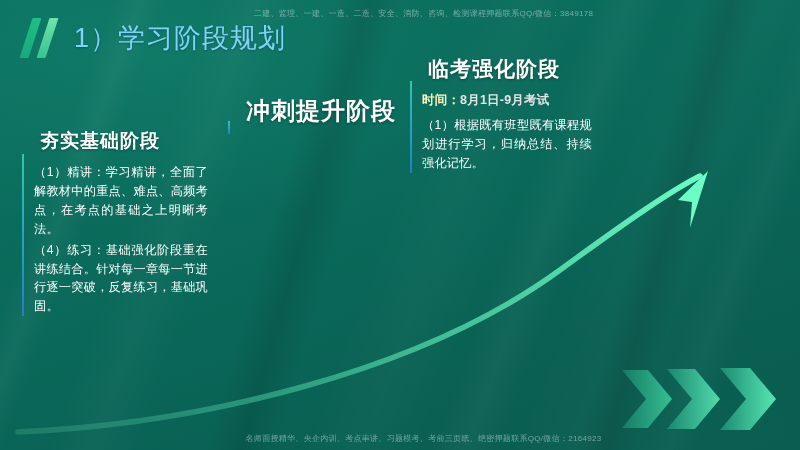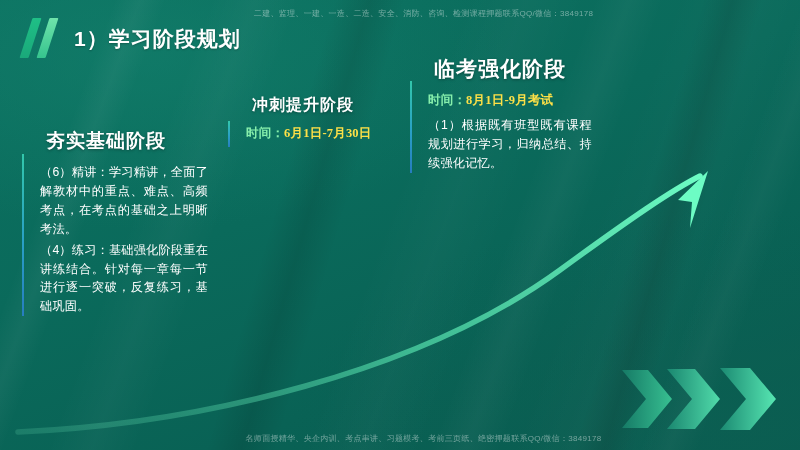--- a/index.html
+++ b/index.html
@@ -39,21 +39,21 @@
   .d1 { left:33%; width:70px; }
   .d2 { left:79%; width:60px; }
 
   
   .header { position:absolute; top:18px; left:22px; z-index:6; display:flex; align-items:center; }
   .slashes { position:relative; width:46px; height:40px; margin-right:6px; }
   .slash { position:absolute; top:0; width:9px; height:40px; transform:skewX(-18deg); border-radius:1px; }
   .slash-a { left:4px;  background:linear-gradient(to bottom,#1fbf86,#1aa97a); }
   .slash-b { left:21px; background:linear-gradient(to bottom,#6fe3ab,#36c48e); }
   .header-title {
-    font-size:21px; font-weight:bold; color:#ffffff;
+    font-size:27px; font-weight:normal; color:#7dd3fc;
     letter-spacing:1px; line-height:1;
     text-shadow:0 1px 2px rgba(0,0,0,.25);
   }
 
   
   .wm {
     position:absolute; left:0; right:0; text-align:center;
     font-size:8px; color:rgba(255,255,255,.42);
     letter-spacing:.3px; z-index:7; white-space:nowrap;margin-left:47px;
   }
@@ -63,44 +63,44 @@
   
   .deco { position:absolute; inset:0; z-index:1; }
 
   
   .card { position:absolute; z-index:5; }
   .card .rule {
     position:absolute; left:0; top:26px; bottom:2px; width:2px;
     background:linear-gradient(to bottom,#39d6b8 0%,#2fa8d8 55%,#2b7fd0 100%);
     opacity:.85;
   }
-  .card-inner { padding-left:18px; }
+  .card-inner { padding-left:12px; }
   .card-title {
     font-size:19px; font-weight:bold; color:#ffffff;
     letter-spacing:1px; margin-bottom:9px;
     text-shadow:0 1px 3px rgba(0,0,0,.35);
     padding-left:6px;
   }
   .card-time {
     font-size:12.5px; font-weight:bold; margin-bottom:7px; letter-spacing:.2px;
   }
-  .card-time .tlabel { color:#86efac; }
-  .card-time .tvalue { color:#fde047;font-family:Liberation Serif, serif; }
+  .card-time .tlabel { color:#fef9c3; }
+  .card-time .tvalue { color:#e5e5e5; }
   .card-body p {
     font-size:12.2px; line-height:1.55; color:#ffffff;
     text-align:justify; text-justify:inter-ideograph;
     margin-bottom:2px; letter-spacing:.2px;
   }
 
   
   #card-1 { left:22px;  top:128px; width:186px; }
   #card-2 { left:228px; top:95px;  width:178px; }
   #card-3 { left:410px; top:55px;  width:182px; }
   #card-3 .card-title { font-size:21px; }
-  #card-2 .card-title { font-size:16px; }
+  #card-2 .card-title { font-size:24px; }
 </style>
 </head>
 <body>
 
 <div class="bg">
   <div class="bg-base"></div>
   <div class="streak s1"></div>
   <div class="streak s2"></div>
   <div class="dark-streak d1"></div>
   <div class="streak s3"></div>
@@ -148,44 +148,41 @@
     <div class="slash slash-b"></div>
   </div>
   <div class="header-title">1）学习阶段规划</div>
 </div>
 
 <div class="card" id="card-1">
   <div class="rule"></div>
   <div class="card-inner">
     <div class="card-title">夯实基础阶段</div>
     <div class="card-body">
-      <p>（6）精讲：学习精讲，全面了解教材中的重点、难点、高频考点，在考点的基础之上明晰考法。</p>
+      <p>（1）精讲：学习精讲，全面了解教材中的重点、难点、高频考点，在考点的基础之上明晰考法。</p>
       <p>（4）练习：基础强化阶段重在讲练结合。针对每一章每一节进行逐一突破，反复练习，基础巩固。</p>
     </div>
   </div>
 </div>
 
 <div class="card" id="card-2">
   <div class="rule"></div>
   <div class="card-inner">
     <div class="card-title">冲刺提升阶段</div>
-    <div class="card-time">
-      <span class="tlabel">时间：</span><span class="tvalue">6月1日-7月30日</span>
-    </div>
     <div class="card-body">
     </div>
   </div>
 </div>
 
 <div class="card" id="card-3">
   <div class="rule"></div>
   <div class="card-inner">
     <div class="card-title">临考强化阶段</div>
     <div class="card-time">
       <span class="tlabel">时间：</span><span class="tvalue">8月1日-9月考试</span>
     </div>
     <div class="card-body">
       <p>（1）根据既有班型既有课程规划进行学习，归纳总结、持续强化记忆。</p>
     </div>
   </div>
 </div>
 
-<div class="wm wm-bottom">名师面授精华、央企内训、考点串讲、习题模考、考前三页纸、绝密押题联系QQ/微信：3849178</div>
+<div class="wm wm-bottom">名师面授精华、央企内训、考点串讲、习题模考、考前三页纸、绝密押题联系QQ/微信：2164923</div>
 
 </body></html>

